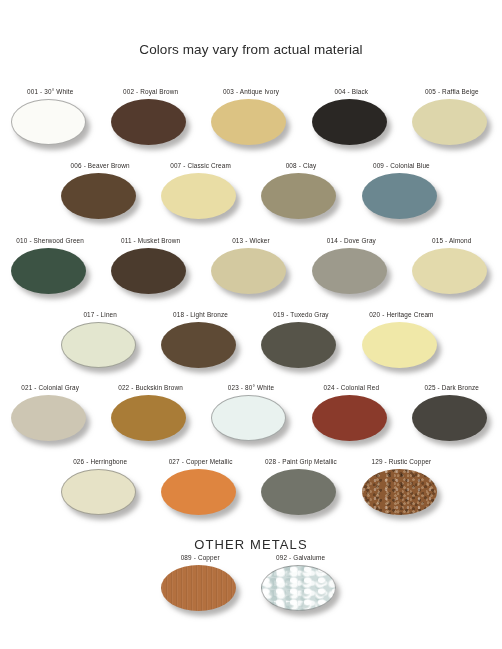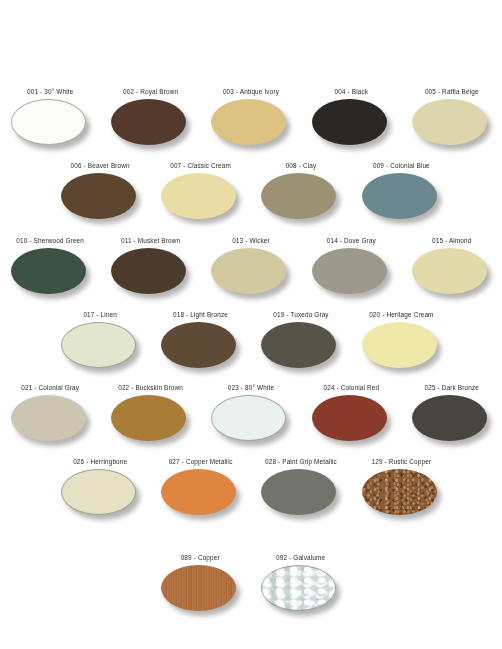--- a/index.html
+++ b/index.html
@@ -101,22 +101,24 @@
       rgba(0,0,0,.06) 0 1px, rgba(255,255,255,.05) 1px 2px,
       rgba(0,0,0,0) 2px 4px);
     background-size:5px 100%;
   }
 </style>
 </head>
 <body>
 
 <div class="page">
 
-
-
+  <div class="headline">Colors may vary from actual material</div>
+
+
+  <div class="section-title" id="other-metals-title">OTHER METALS</div>
 
   <div class="grid" id="swatch-grid">
       <div class="row" style="top: 88px; left: 0px; width: 502px;">
         <div class="cell">
           <div class="swatch-label">001 - 30° White</div>
           <div class="swatch-wrap">
             <div class="swatch rim" style="background-color: rgb(251, 251, 247);"></div>
           </div>
         </div>
         <div class="cell">

